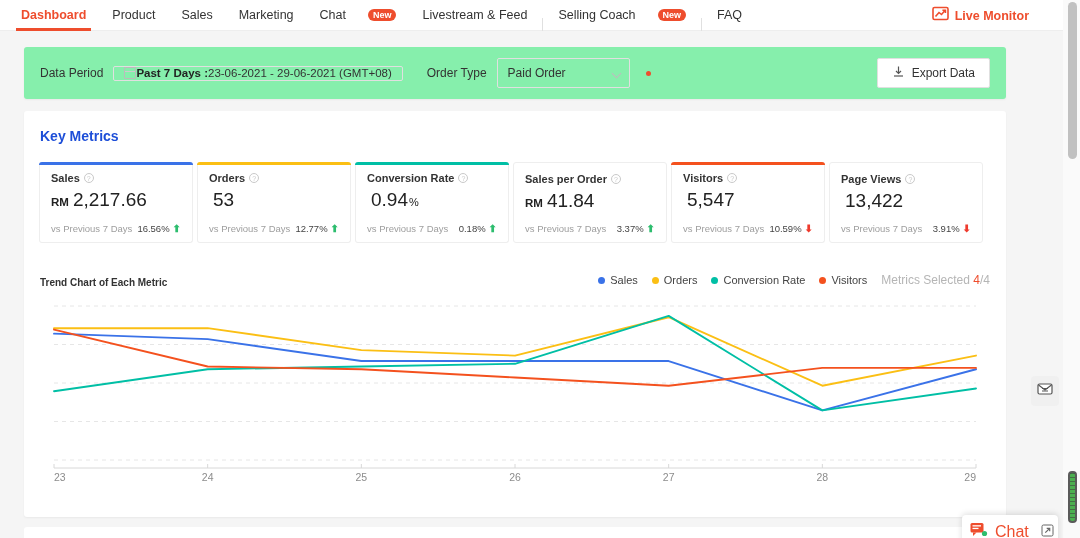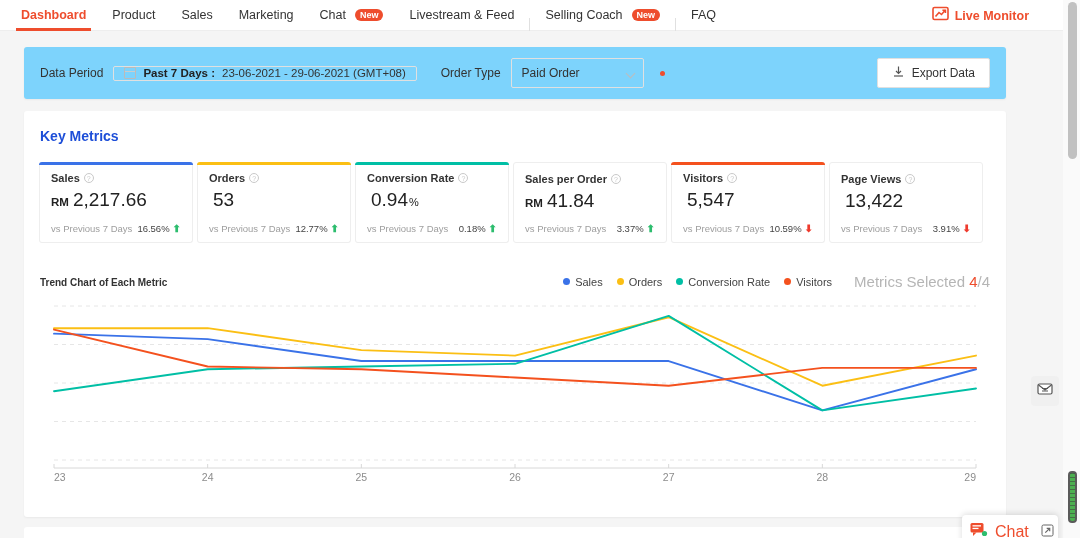--- a/index.html
+++ b/index.html
@@ -21,41 +21,41 @@
   .nav-item {
     position: relative; height: 31px; display: flex; align-items: center;
     padding: 0 13px; font-size: 12.5px; color: #333333; cursor: pointer; white-space: nowrap;
   }
   .nav-item.active { color: #ee4d2d; font-weight: bold; }
   .nav-item.active::after {
     content: ""; position: absolute; left: 8px; right: 8px; bottom: 0;
     height: 2.5px; background: #ee4d2d;
   }
   .badge-new {
-    display: inline-block; margin-left: 9px; background: #ee4d2d; color: #fff;
+    display: inline-block; margin-left: 22px; background: #ee4d2d; color: #fff;
     font-size: 9px; font-weight: bold; line-height: 12px; border-radius: 7px;
     padding: 0 5px; vertical-align: middle;
   }
   .nav-divider { width: 1px; height: 13px; background: #e0e0e0; margin: 0 2px; }
 
   .live-monitor {
     position: absolute; right: 34px; top: 0; height: 31px;
     display: flex; align-items: center; gap: 6px;
     color: #ee4d2d; font-size: 12.5px; font-weight: bold; cursor: pointer;
   }
 
   
   .filter-card {
     position: absolute; top: 47px; left: 24px; width: 982px; height: 52px;
-    background: #7dd3fc; border-radius: 3px; display: flex; align-items: center;
+    background: #86efac; border-radius: 3px; display: flex; align-items: center;
     padding: 0 16px; box-shadow: 0 1px 2px rgba(0,0,0,0.05);
   }
   .flabel { font-size: 12px; color: #333; margin-right: 10px; white-space: nowrap; }
   .date-box {
-    display: flex; align-items: center; gap: 7px;
+    display: flex; align-items: center; 
     border: 1px solid #e0e0e0; border-radius: 2px; height: 15px;
     padding: 0 10px; font-size: 11.5px; color: #333; cursor: pointer;
   }
   .date-box .d-strong { font-weight: bold; color: #222; }
   .date-box .d-rest { color: #333; }
   .cal-icon { width: 12px; height: 12px; border: 1px solid #bbb; border-radius: 1px;
     position: relative; flex: 0 0 auto; }
   .cal-icon::before { content: ""; position: absolute; left: 0; right: 0; top: 2.5px;
     height: 1px; background: #ccc; }
 
@@ -114,21 +114,21 @@
   .arrow-up, .arrow-down { font-size: 10px; line-height: 10px; font-weight: bold; }
   .arrow-up { color: #2dbd6e; }
   .arrow-down { color: #ee3a2d; }
 
   
   .trend-head { position: absolute; top: 161px; left: 16px; right: 16px; height: 20px; }
   .trend-title { font-size: 10px; font-weight: bold; color: #333; }
   .legend { position: absolute; right: 0; top: 1px; display: flex; align-items: center; gap: 14px; }
   .leg { display: flex; align-items: center; gap: 5px; font-size: 11px; color: #444; cursor: pointer; }
   .leg i { width: 7px; height: 7px; border-radius: 50%; display: block; }
-  .sel-count { font-size: 15px; color: #b5b5b5; margin-left: 8px; }
+  .sel-count { font-size: 12px; color: #b5b5b5; }
   .sel-count b { color: #ee4d2d; font-weight: normal; }
 
   .chart-wrap { position: absolute; top: 190px; left: 16px; width: 950px; height: 200px; }
   .chart-wrap svg { display: block; }
 
   
   .mail-btn {
     position: absolute; left: 1031px; top: 376px; width: 28px; height: 30px;
     background: #f0f0f0; border-radius: 4px; display: flex; align-items: center;
     justify-content: center; cursor: pointer;

